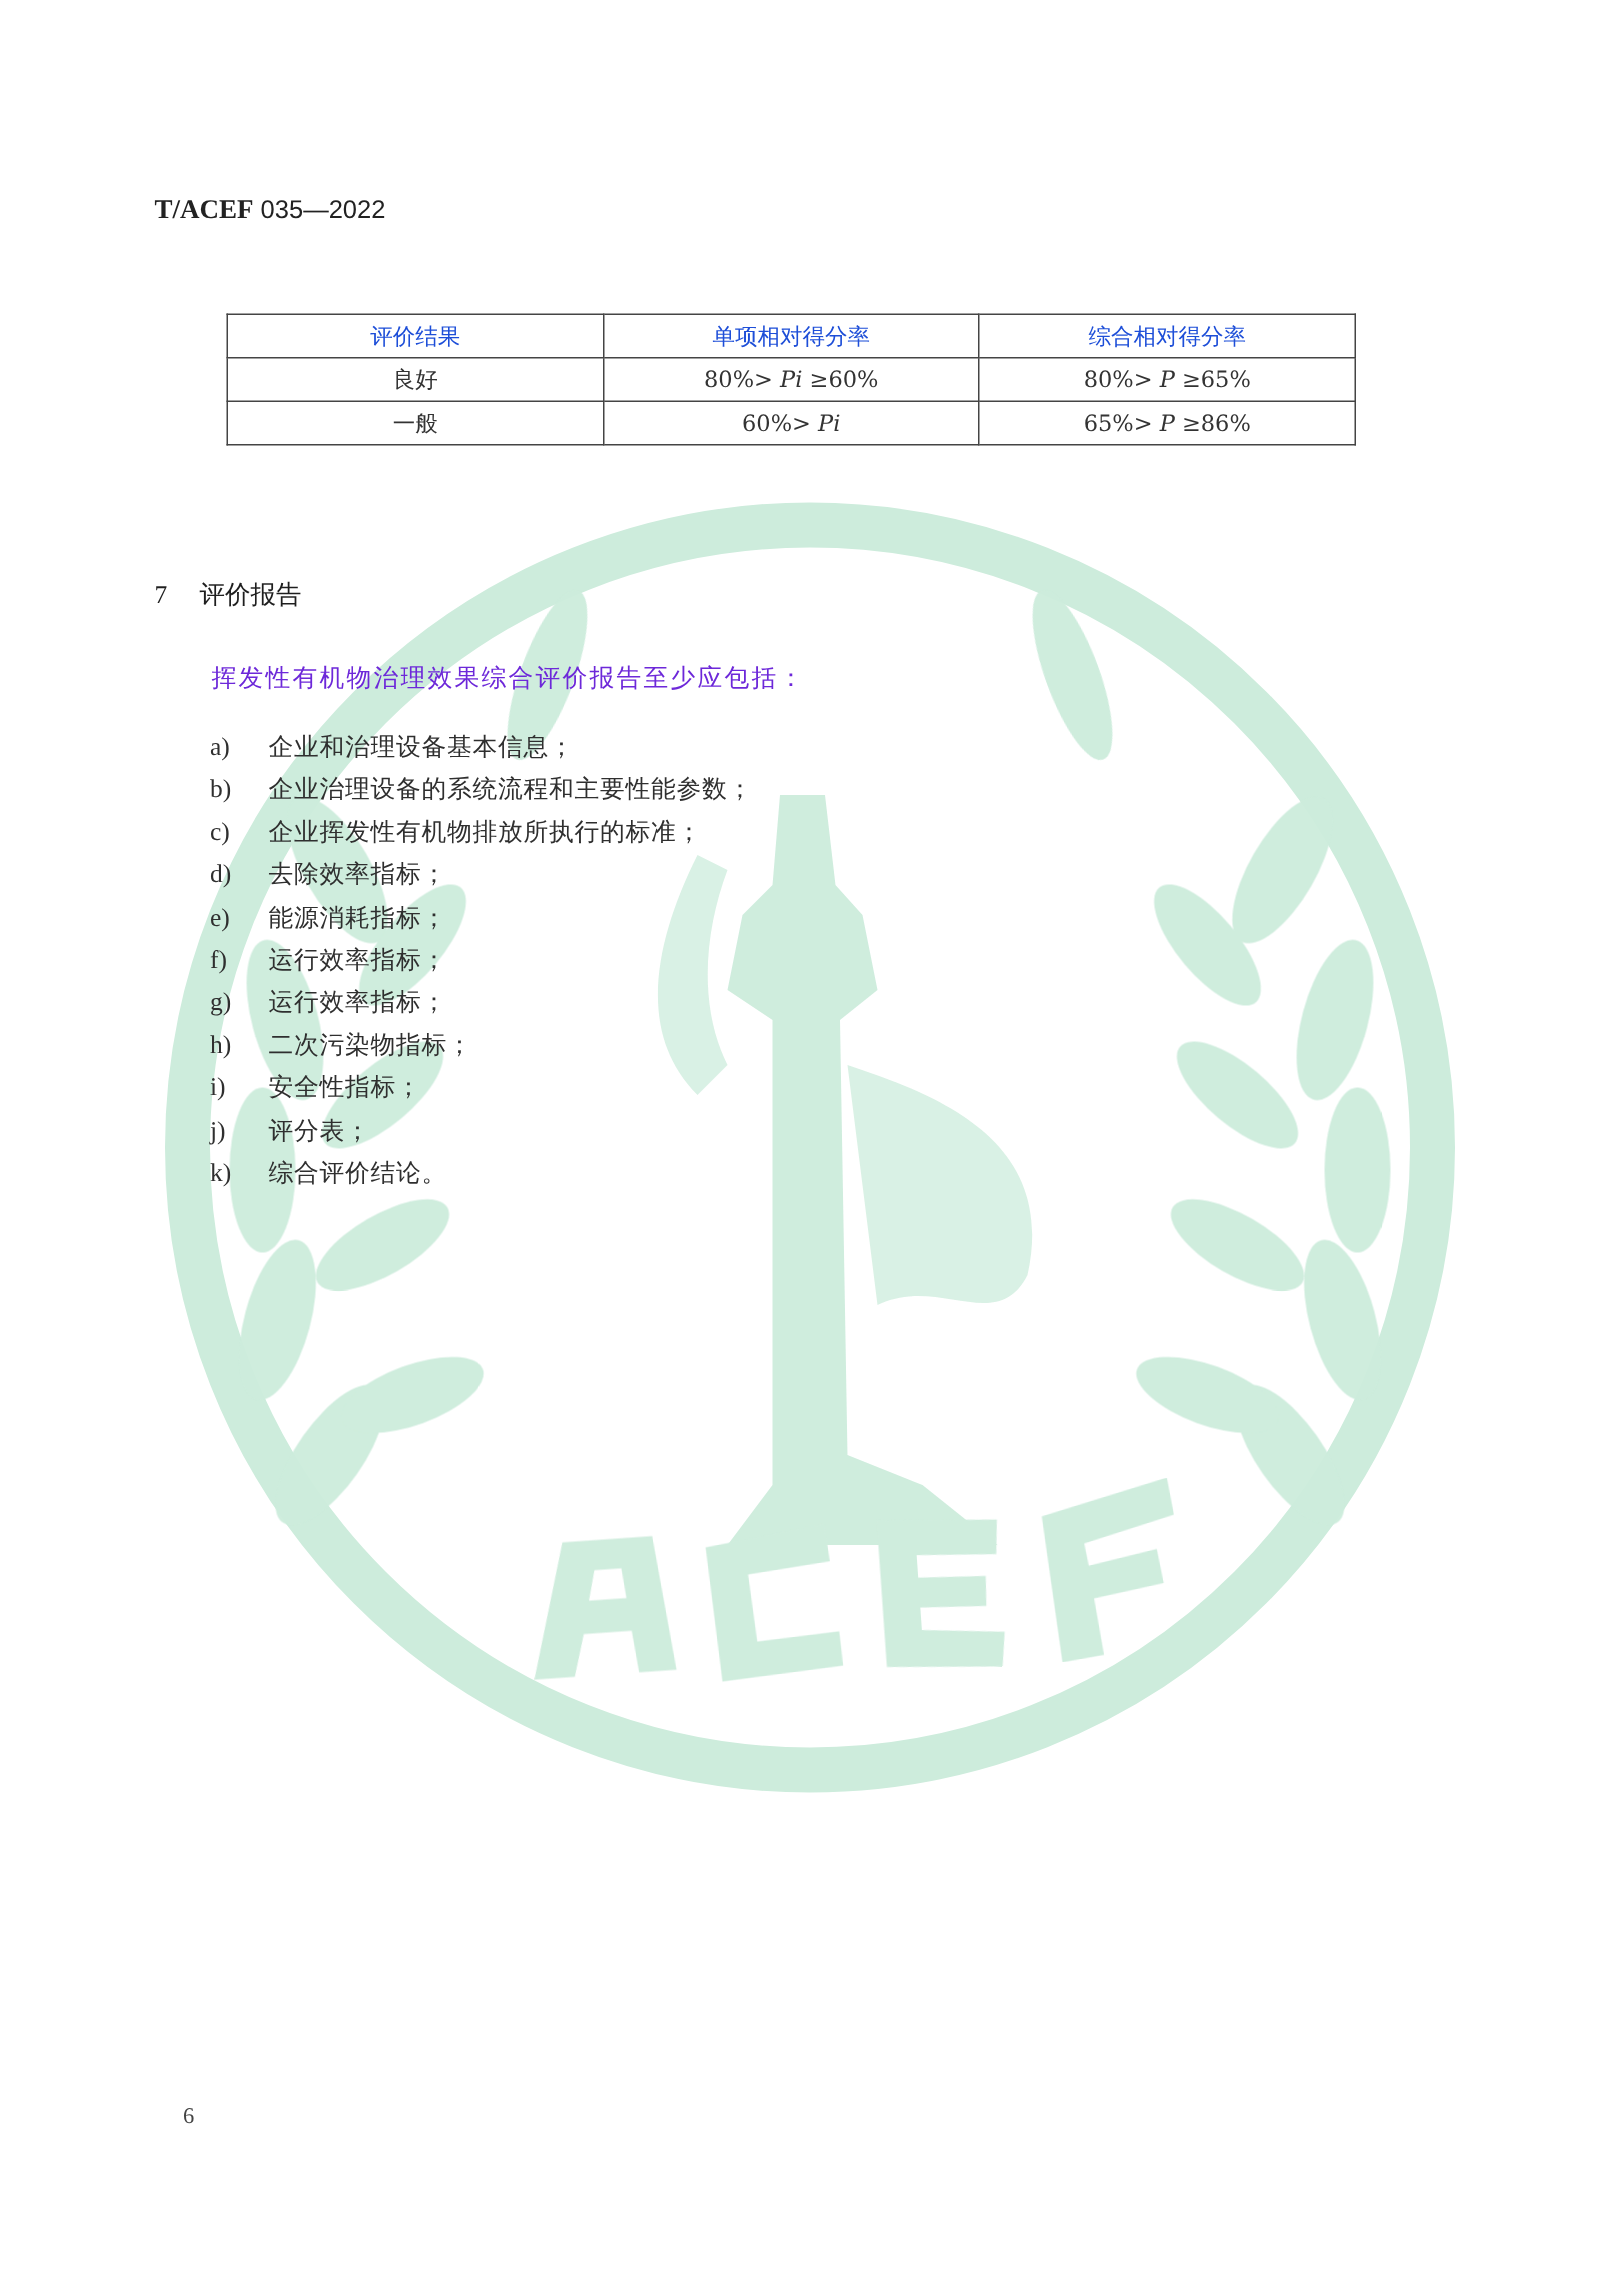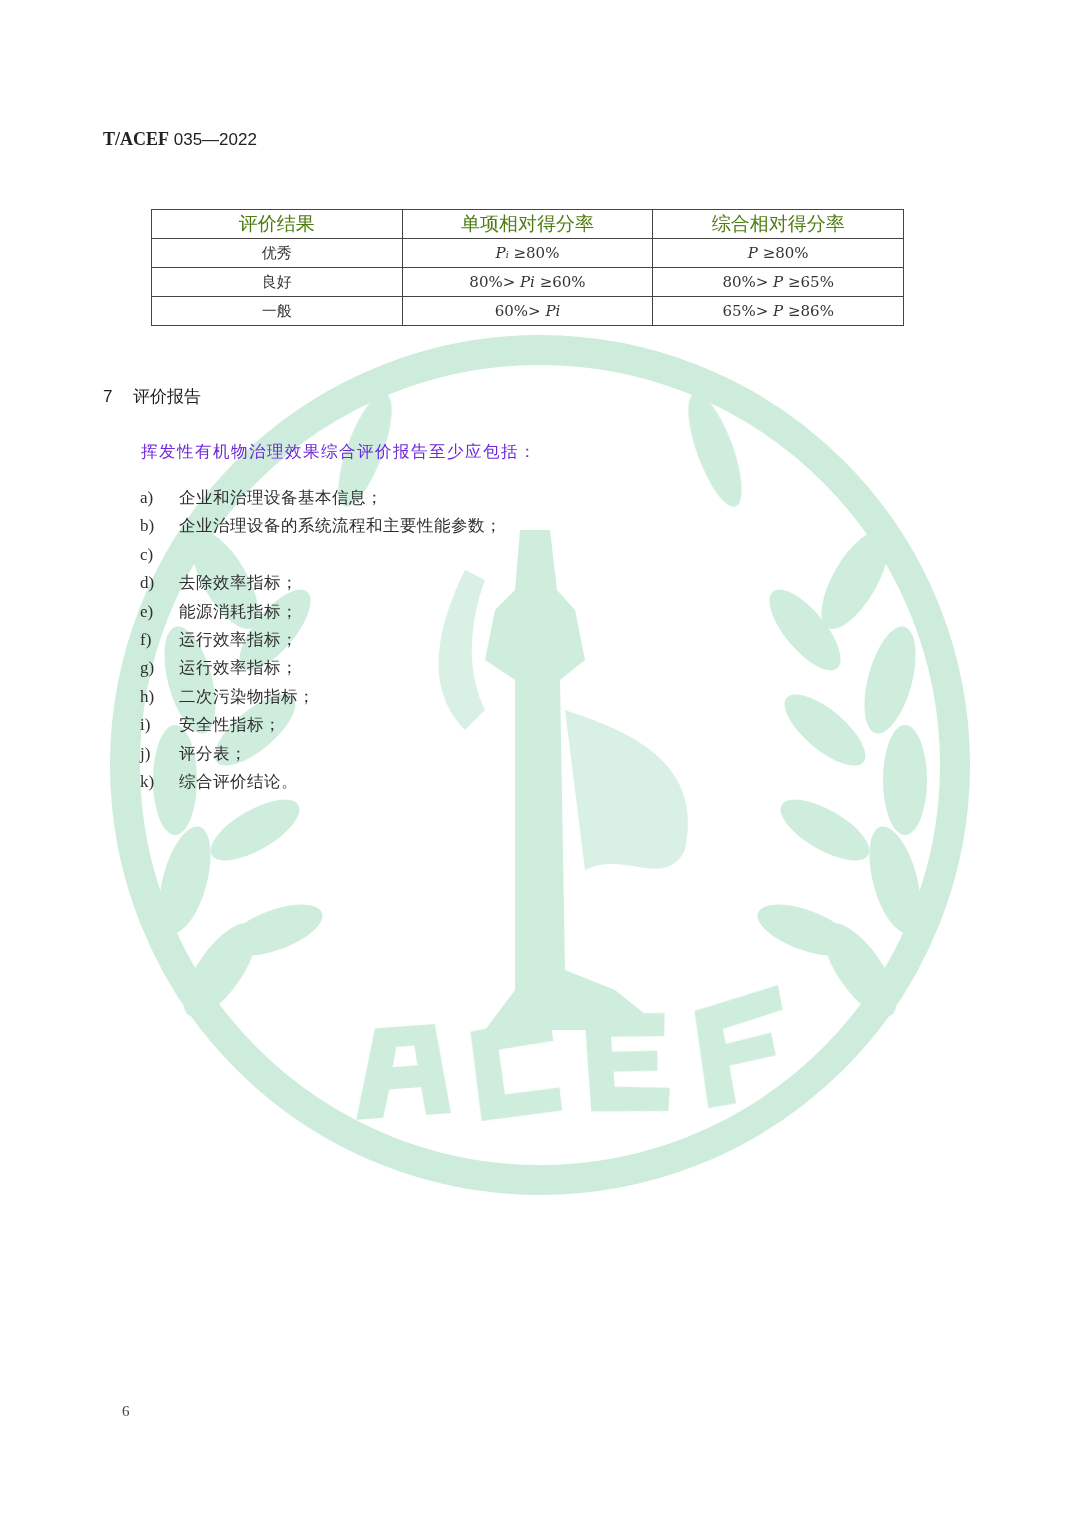--- a/index.html
+++ b/index.html
@@ -15,25 +15,25 @@
     .doc-code .code-number { font-family: "Liberation Sans", sans-serif; font-size: 17px; }
 
     .table-caption { position: absolute; left: 0; width: 1080px; top: 170px; text-align: center;
       font-family: "DejaVu Sans", "Liberation Sans", sans-serif; font-size: 17px; color: #1e1e1e; }
 
     table.result-table { position: absolute; left: 151px; top: 209px; width: 753px; border-collapse: collapse;
       font-size: 15px; color: #333; }
     table.result-table td, table.result-table th {
       border: 1.3px solid #444; height: 28px; text-align: center; font-weight: normal; padding: 0; width: 33.33%;
     }
-    table.result-table th { font-size: 19px; color: #4d7c0f; }
+    table.result-table th { font-size: 15px; color: #1d4ed8; }
     .ital { font-style: italic; }
 
     .section-heading { position: absolute; left: 103px; top: 385px; font-size: 17px;
-      font-family: Liberation Sans, sans-serif; color: #1e1e1e; }
+      font-family: Liberation Serif, serif; color: #1e1e1e; }
     .section-heading .num { display: inline-block; width: 30px; }
 
     .intro { position: absolute; left: 141px; top: 441px; font-size: 16.5px; letter-spacing: 1.5px; color: #6d28d9; }
 
     ul.report-list { position: absolute; left: 140px; top: 484px; margin: 0; padding: 0; list-style: none; }
     ul.report-list li { height: 28.4px; line-height: 28.4px; font-size: 16.5px; color: #2f2f2f; display: flex; }
     ul.report-list li .marker { width: 39px; font-family: "Liberation Serif", serif; font-size: 17px; }
     ul.report-list li .text { letter-spacing: 0.5px; }
 
     .page-number { position: absolute; left: 122px; top: 1403px; font-size: 15px; color: #444;
@@ -94,25 +94,20 @@
 
 
   <table class="result-table">
     <tbody>
         <tr>
       <th>评价结果</th>
       <th>单项相对得分率</th>
       <th>综合相对得分率</th>
     </tr>
     <tr>
-      <td>优秀</td>
-      <td><span></span><span class="ital">Pᵢ</span><span> ≥80%</span></td>
-      <td><span></span><span class="ital">P</span><span> ≥80%</span></td>
-    </tr>
-    <tr>
       <td>良好</td>
       <td><span>80%&gt; </span><span class="ital">Pi</span><span> ≥60%</span></td>
       <td><span>80%&gt; </span><span class="ital">P</span><span> ≥65%</span></td>
     </tr>
     <tr>
       <td>一般</td>
       <td><span>60%&gt; </span><span class="ital">Pi</span><span></span></td>
       <td><span>65%&gt; </span><span class="ital">P</span><span> ≥86%</span></td>
     </tr>
   </tbody>
@@ -128,20 +123,21 @@
     <li>
         <span class="marker">a)</span>
         <span class="text">企业和治理设备基本信息；</span>
       </li>
     <li>
         <span class="marker">b)</span>
         <span class="text">企业治理设备的系统流程和主要性能参数；</span>
       </li>
     <li>
         <span class="marker">c)</span>
+        <span class="text">企业挥发性有机物排放所执行的标准；</span>
       </li>
     <li>
         <span class="marker">d)</span>
         <span class="text">去除效率指标；</span>
       </li>
     <li>
         <span class="marker">e)</span>
         <span class="text">能源消耗指标；</span>
       </li>
     <li>

